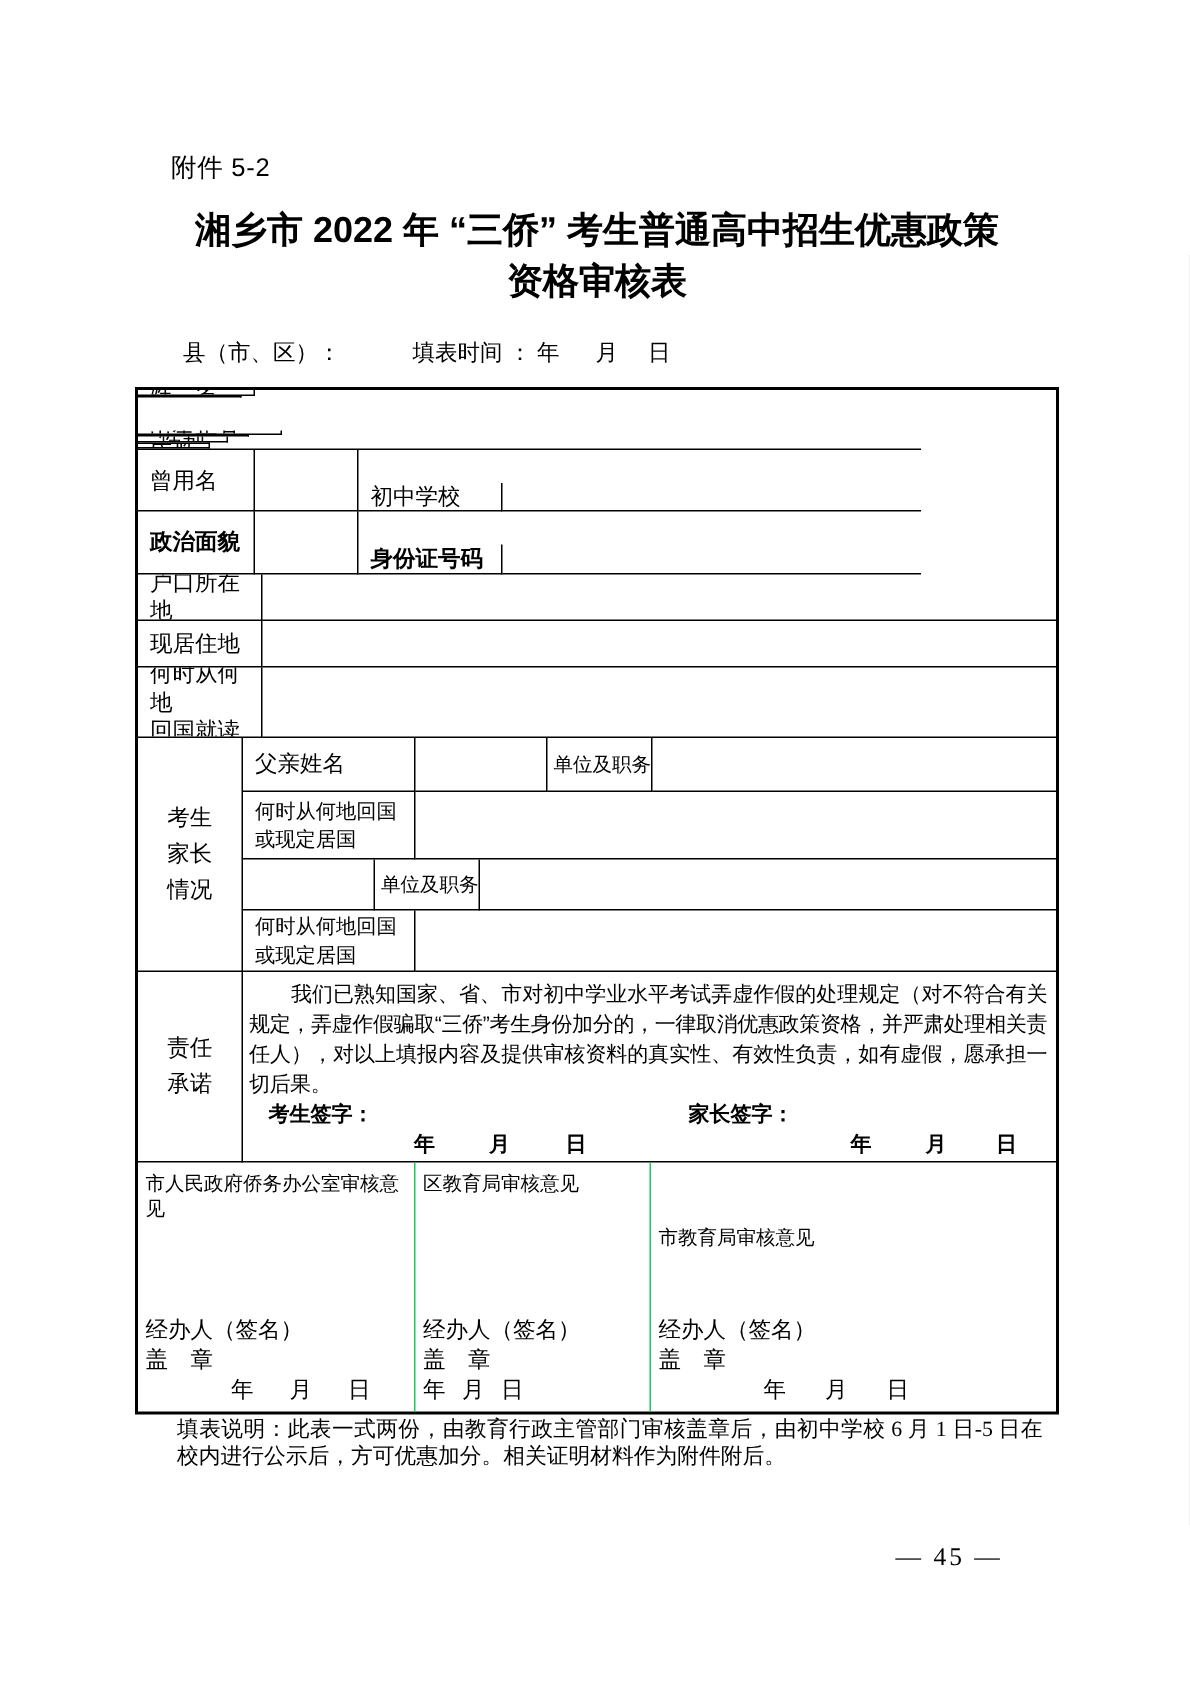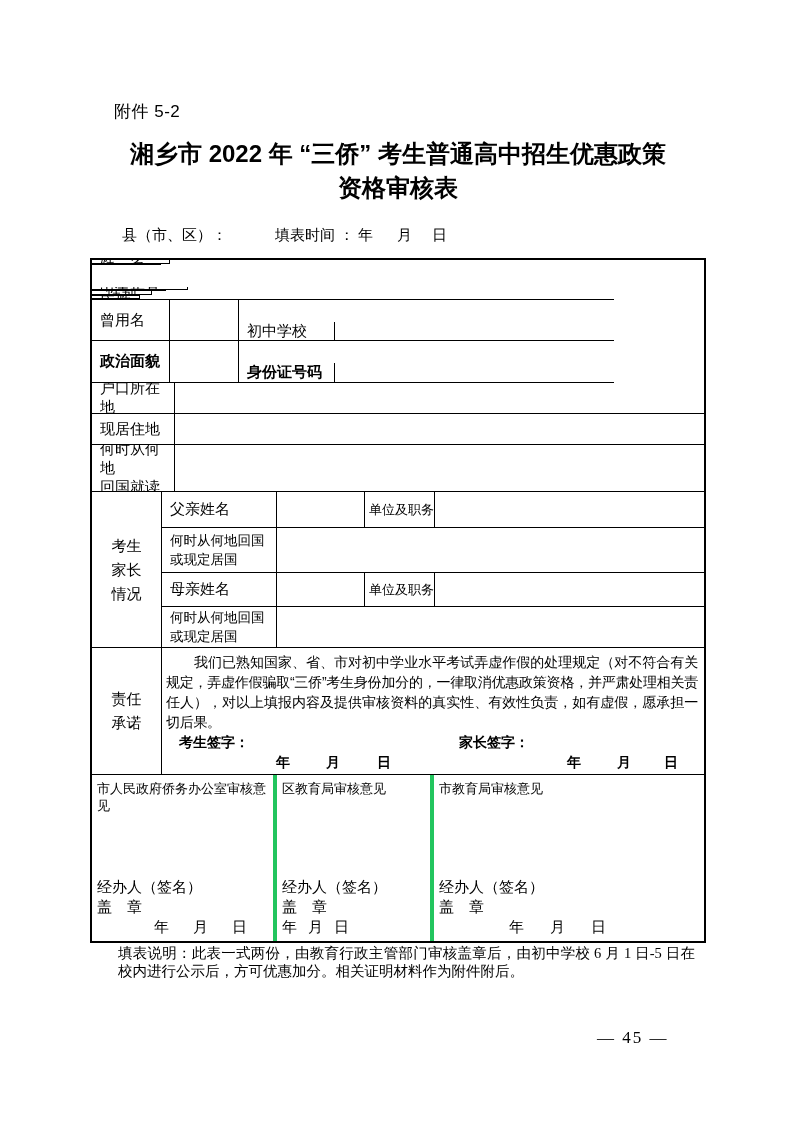--- a/index.html
+++ b/index.html
@@ -63,23 +63,23 @@
         text-align:justify; text-indent:2em; }
   .sign-row, .pdate-row { position:relative; height:20px; font-size:14px;font-weight:bold; }
   .sign-row span, .pdate-row span { position:absolute; top:2px; }
   .s-student { left:13px; } .s-parent { left:293px; }
   .pd1 { left:110px; } .pd2 { left:160px; } .pd3 { left:211px; }
   .pd4 { left:401px; } .pd5 { left:451px; } .pd6 { left:498px; }
 
   
   .groupD { display:flex; flex:1; }
   .review-cell { display:flex; flex-direction:column; align-items:stretch;
-        border-right:4px solid #22c55e; padding:5px 4px 4px 5px; }
+        border-right:1px solid #22c55e; padding:5px 4px 4px 5px; }
   .review-cell:last-child { border-right:none; }
-  .rv1 { width:185px; } .rv2 { width:157px; } .rv3 { flex:1; }
+  .rv1 { width:185px; } .rv2 { width:157px; } .rv3 { flex:1;margin-top:36px; }
   .review-title { font-size:13px; line-height:17px; }
   .stamp-block { margin-top:auto; font-size:15px; line-height:20px; }
   .stamp-date { display:flex; }
   .rv1 .stamp-date { padding-left:57px; gap:24px; }
   .rv2 .stamp-date { padding-left:0px; gap:11px; }
   .rv3 .stamp-date { padding-left:70px; gap:26px; }
 
   .note { position:absolute; left:118px; top:944px; width:577px;
         font-family:"Liberation Serif","DejaVu Serif",serif;
         font-size:14.5px; line-height:18px; text-align:justify; }
@@ -159,21 +159,20 @@
           <div class="cell w-pval"></div>
           <div class="cell w-unit">单位及职务</div>
           <div class="cell fx"></div>
         </div>
         <div class="trow rp2">
           <div class="cell w-pname pre lbl-return2">何时从何地回国
 或现定居国</div>
           <div class="cell fx"></div>
         </div>
         <div class="trow rp3">
-          <div class="cell w-pname">母亲姓名</div>
           <div class="cell w-pval"></div>
           <div class="cell w-unit">单位及职务</div>
           <div class="cell fx"></div>
         </div>
         <div class="trow rp4">
           <div class="cell w-pname pre lbl-return2">何时从何地回国
 或现定居国</div>
           <div class="cell fx"></div>
         </div>
       </div>

